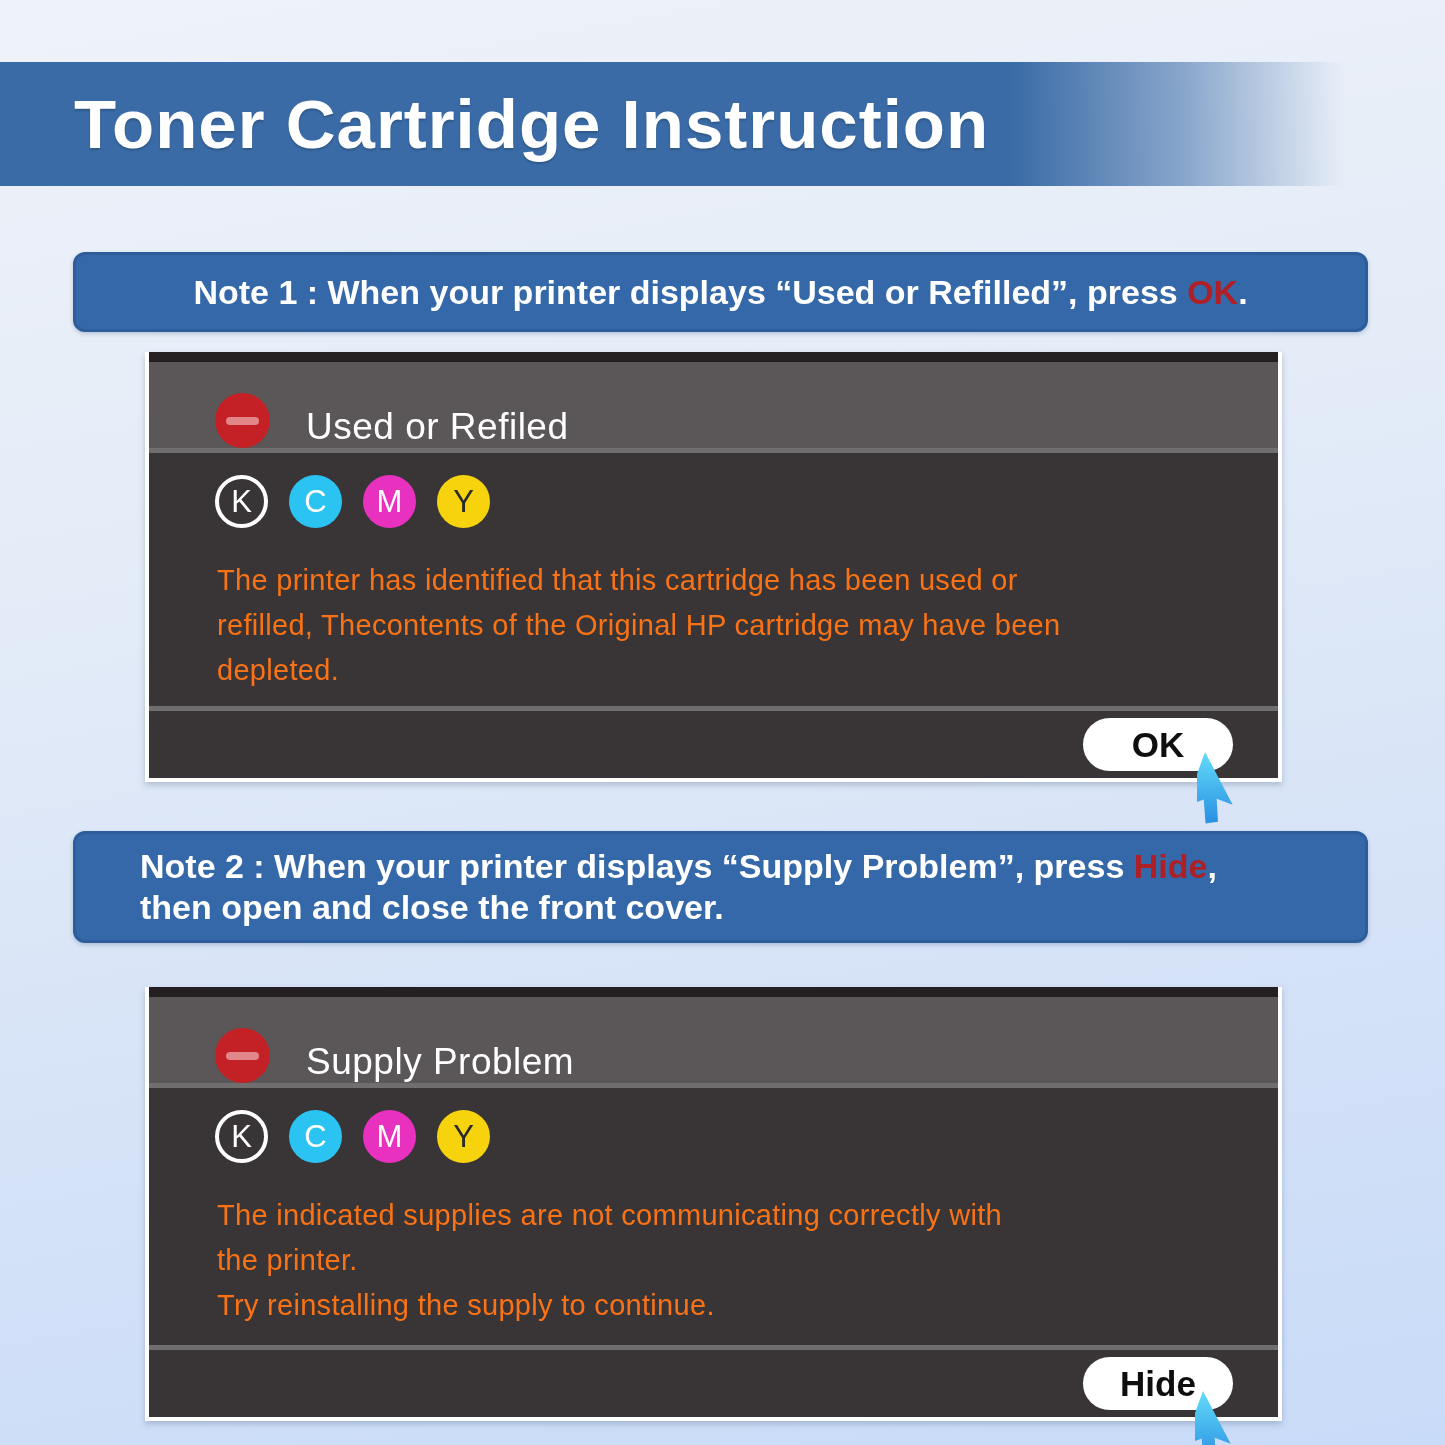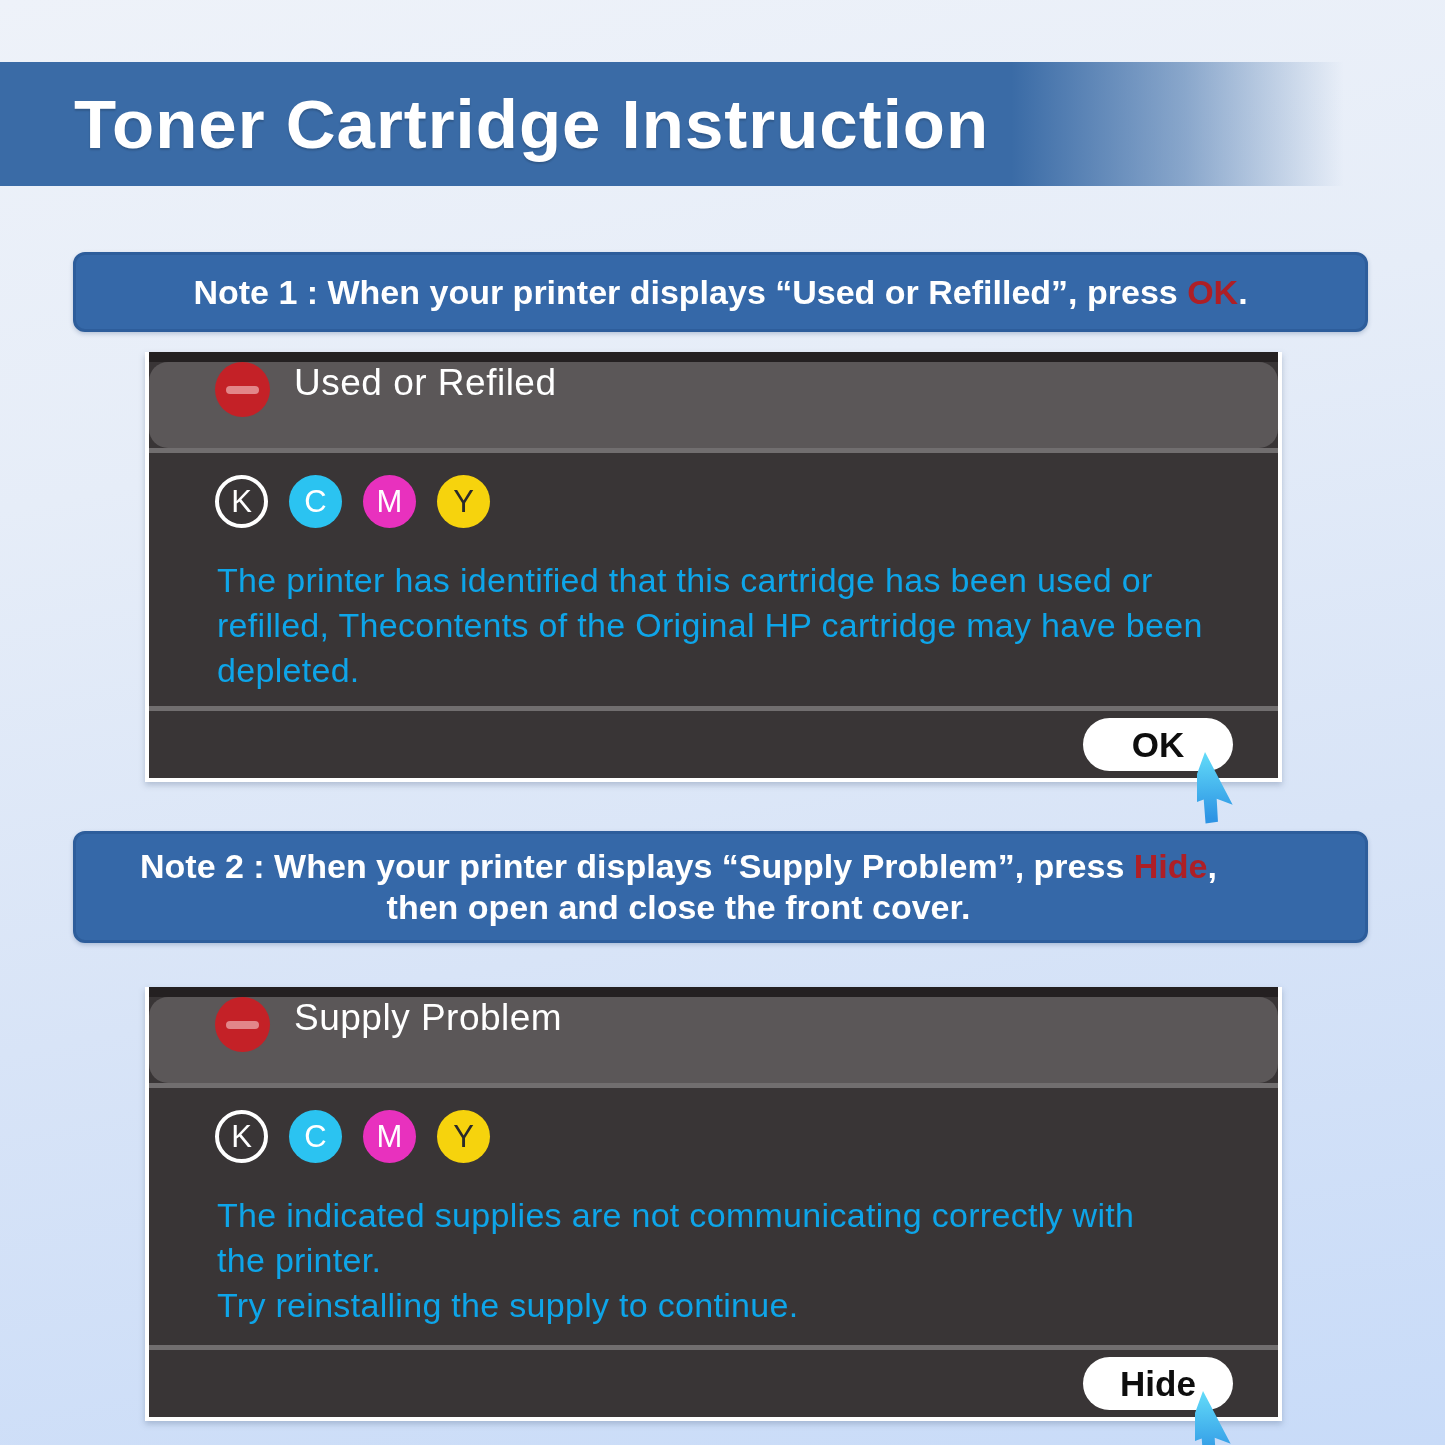--- a/index.html
+++ b/index.html
@@ -23,35 +23,35 @@
   .note{
     position:absolute;left:73px;width:1295px;box-sizing:border-box;
     background:#3568A8;border:3px solid #2D5D9B;border-radius:12px;
     color:#FFFFFF;font-weight:bold;font-size:34px;
     display:flex;align-items:center;
     box-shadow:0 2px 4px rgba(40,70,120,0.25);
   }
   .note p{margin:0;white-space:pre-line;line-height:41px;}
   .note .red{color:#AE1F26;}
   .note1{top:252px;height:80px;justify-content:center;}
-  .note2{top:831px;height:112px;justify-content:flex-start;padding-left:64px;padding-right:40px;text-align:center;}
+  .note2{top:831px;height:112px;justify-content:flex-start;padding-left:64px;padding-right:40px;}
   
   .panel{
     position:absolute;left:145px;width:1137px;box-sizing:border-box;
     background:#393536;
     border-left:4px solid #FFFFFF;border-right:4px solid #FFFFFF;border-bottom:4px solid #FFFFFF;
     display:flex;flex-direction:column;
     box-shadow:0 3px 6px rgba(90,110,140,0.35);
   }
   #panel1{top:352px;height:430px;}
   #panel2{top:963px;height:434px;margin-top:24px;}
   .panel-topstrip{height:10px;background:#242021;flex:0 0 auto;}
   .panel-header{
-    height:86px;background:#5B5758;display:flex;align-items:flex-start;
-    gap:24px;padding-left:66px;flex:0 0 auto;border-radius:19px;
+    height:86px;background:#5B5758;display:flex;align-items:flex-end;
+    gap:36px;padding-left:66px;flex:0 0 auto;
   }
   .divider{height:5px;background:#716E6F;flex:0 0 auto;}
   .minus-badge{
     width:55px;height:55px;border-radius:50%;background:#C42127;
     position:relative;flex:0 0 auto;
   }
   .minus-badge .minus-bar{
     position:absolute;left:11px;right:11px;top:24px;height:8px;
     background:rgba(255,235,235,0.5);border-radius:4px;
   }
@@ -61,21 +61,21 @@
   .toner{
     width:53px;height:53px;border-radius:50%;box-sizing:border-box;
     display:flex;align-items:center;justify-content:center;
     font-size:31px;color:#FFFFFF;
   }
   .toner.k{background:transparent;border:4px solid #FFFFFF;}
   .toner.c{background:#2BC3F1;}
   .toner.m{background:#E831BE;}
   .toner.y{background:#F6D30D;color:#2A2A2A;}
   .panel-text{
-    color:#0ea5e9;font-size:34px;line-height:45px;
+    color:#f97316;font-size:29px;line-height:45px;
     margin:30px 0 0 2px;white-space:pre-line;letter-spacing:0.3px;
   }
   .panel-footer{
     height:67px;border-top:5px solid #716E6F;flex:0 0 auto;
     display:flex;align-items:center;justify-content:flex-end;padding-right:45px;
   }
   .pill-btn{
     min-width:150px;height:53px;border-radius:27px;border:none;
     background:#FFFFFF;color:#0E0E0E;font-size:35px;font-weight:bold;
     font-family:"Liberation Sans",sans-serif;padding:0 28px;cursor:pointer;

